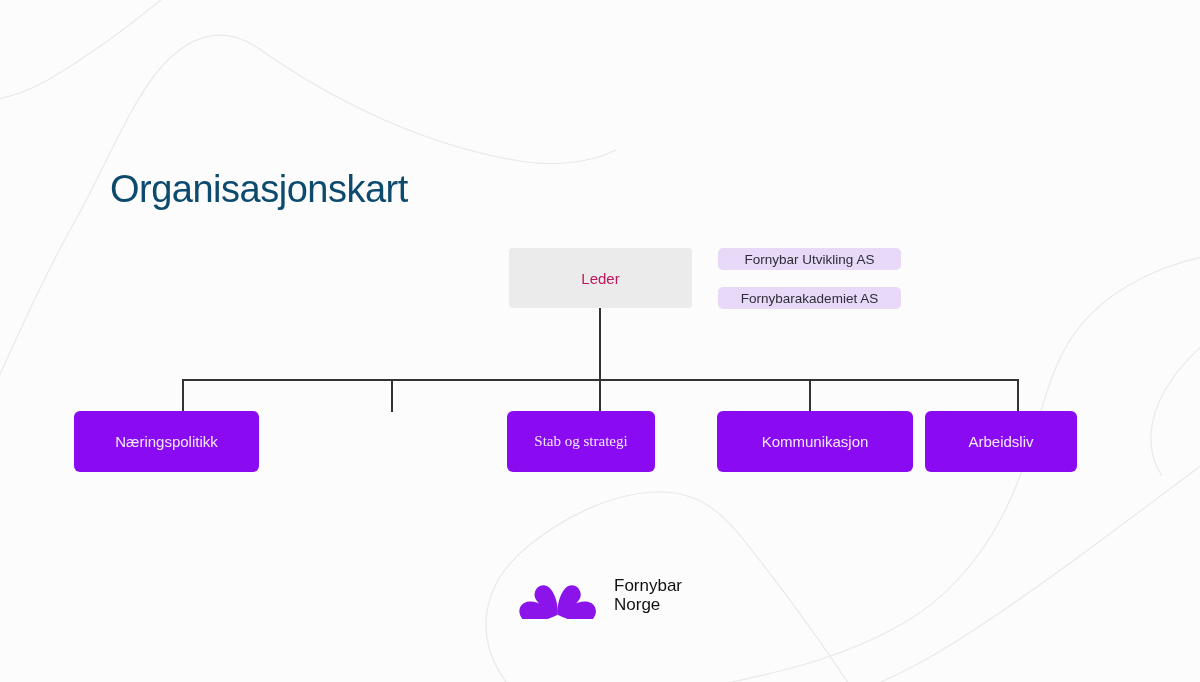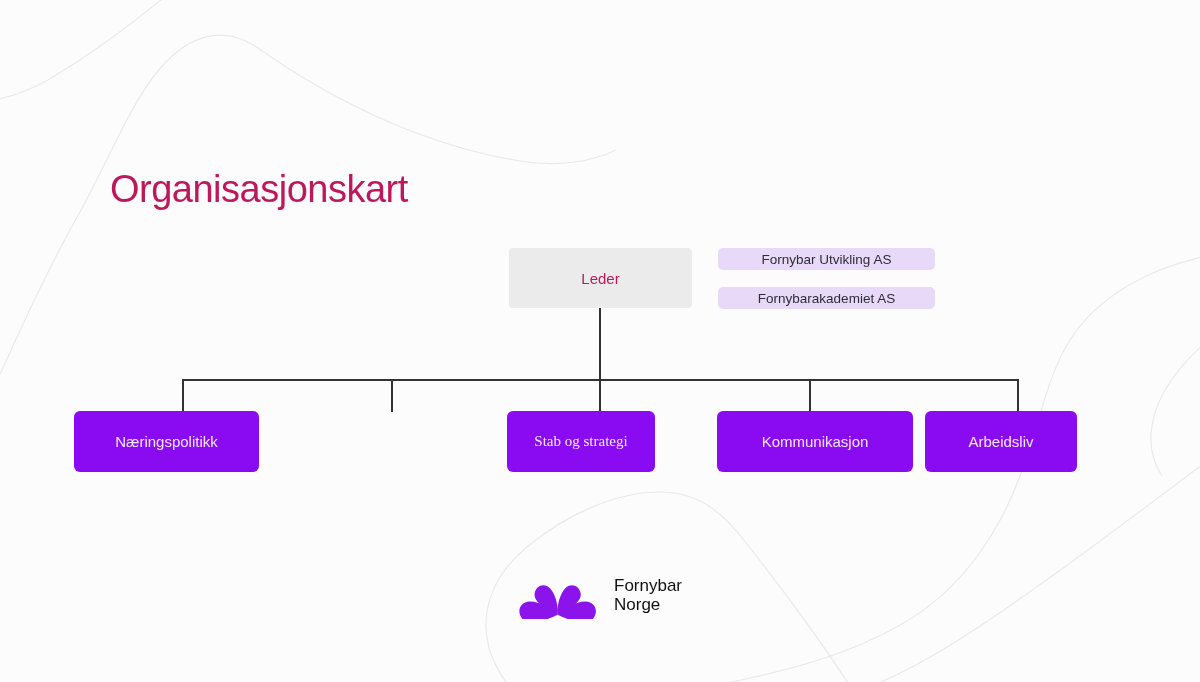--- a/index.html
+++ b/index.html
@@ -15,41 +15,41 @@
   #bg-curves { position: absolute; inset: 0; width: 1200px; height: 682px; }
 
   .page-title {
     position: absolute;
     left: 110px;
     top: 166px;
     font-size: 38px;
     line-height: 46px;
     font-weight: 400;
     letter-spacing: -0.5px;
-    color: #be185d;
+    color: #0c4a6e;
   }
 
   .box {
     position: absolute;
     display: flex;
     align-items: center;
     justify-content: center;
     text-align: center;
   }
 
   .leader-box {
     left: 509px; top: 248px; width: 183px; height: 60px;
     background: #ebebeb;
     border-radius: 4px;
     color: #be185d;
     font-size: 15px;
   }
 
   .subsidiary-box {
-    left: 718px; width: 217px; height: 22px;
+    left: 718px; width: 183px; height: 22px;
     background: #e7d9f7;
     border-radius: 5px;
     color: #2e2e38;
     font-size: 13.5px;
   }
   #subsidiary-0 { top: 248px; }
   #subsidiary-1 { top: 287px; }
 
   .dept-box {
     top: 411px; height: 61px;

